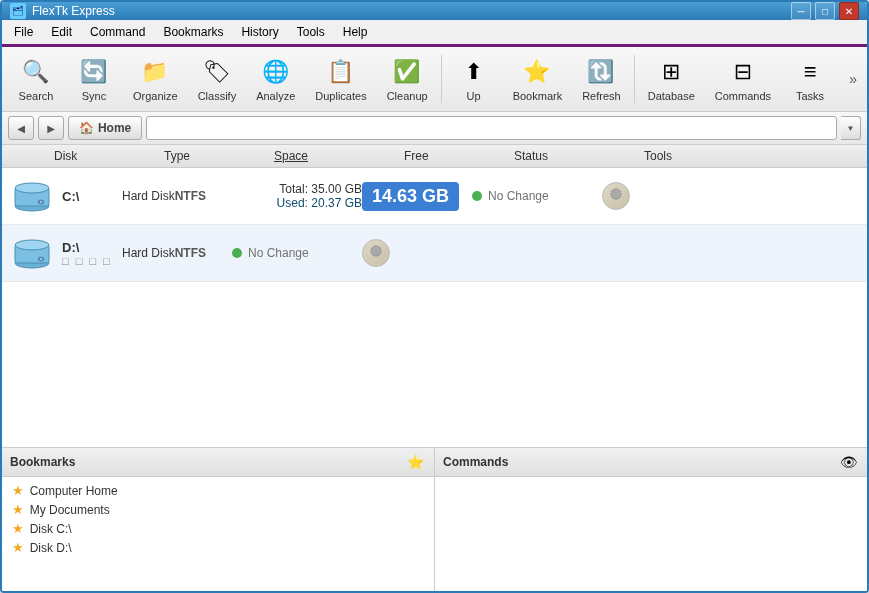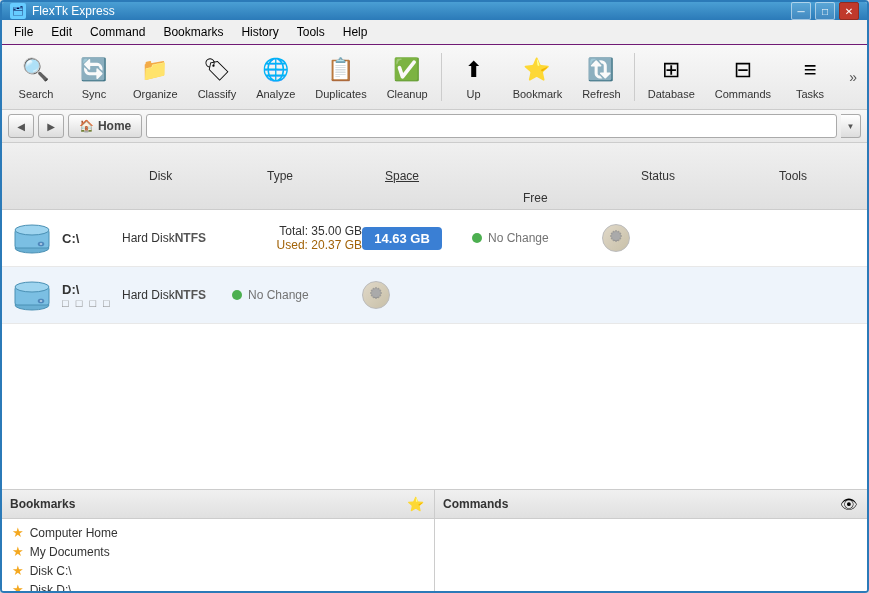--- a/index.html
+++ b/index.html
@@ -7,21 +7,21 @@
     
     
     .title-bar { background: linear-gradient(to bottom, #4a9fd4, #2b7ab8); height: 30px; display: flex; align-items: center; justify-content: space-between; padding: 0 8px; color: white; font-size: 12px; }
     .title-bar-left { display: flex; align-items: center; gap: 6px; }
     .title-bar-icon { width: 16px; height: 16px; background: #6cf; border-radius: 2px; display: flex; align-items: center; justify-content: center; font-size: 9px; color: #004; }
     .title-bar-controls { display: flex; gap: 4px; }
     .title-btn { width: 20px; height: 18px; border: 1px solid rgba(255,255,255,0.5); border-radius: 2px; display: flex; align-items: center; justify-content: center; cursor: pointer; font-size: 10px; color: white; background: rgba(255,255,255,0.1); }
     .title-btn.close { background: #c0392b; border-color: #922b21; }
     
     
-    .menu-bar { background: #f0f0f0; border-bottom: 1px solid #701a75; padding: 2px 4px; display: flex; gap: 2px; }
+    .menu-bar { background: #f0f0f0; border-bottom: 3px solid #701a75; padding: 2px 4px; display: flex; gap: 2px; }
     .menu-item { padding: 3px 8px; cursor: pointer; border-radius: 3px; font-size: 12px; }
     
     
     .toolbar { background: linear-gradient(to bottom, #f8f8f8, #e8e8e8); border-bottom: 1px solid #ccc; padding: 4px 6px; display: flex; align-items: center; gap: 2px; }
     .tool-btn { display: flex; flex-direction: column; align-items: center; padding: 4px 8px; cursor: pointer; border-radius: 4px; border: 1px solid transparent; min-width: 56px; gap: 2px; }
     .tool-icon { width: 32px; height: 32px; display: flex; align-items: center; justify-content: center; font-size: 22px; }
     .tool-label { font-size: 11px; color: #333; white-space: nowrap; }
     .toolbar-sep { width: 1px; background: #ccc; height: 48px; margin: 0 2px; }
     .toolbar-more { margin-left: auto; padding: 4px; cursor: pointer; color: #555; font-size: 14px; }
     
@@ -29,42 +29,42 @@
     .nav-bar { background: linear-gradient(to bottom, #f8f8f8, #e8e8e8); border-bottom: 1px solid #ccc; padding: 4px 6px; display: flex; align-items: center; gap: 4px; }
     .nav-btn { width: 26px; height: 24px; background: linear-gradient(to bottom, #fff, #ddd); border: 1px solid #aaa; border-radius: 3px; cursor: pointer; display: flex; align-items: center; justify-content: center; font-size: 10px; color: #555; }
     .home-btn { padding: 0 10px; height: 24px; background: linear-gradient(to bottom, #fff, #ddd); border: 1px solid #aaa; border-radius: 3px; cursor: pointer; display: flex; align-items: center; gap: 4px; font-size: 12px; font-weight: bold; color: #444; }
     .nav-path { flex: 1; height: 24px; border: 1px solid #aaa; border-radius: 3px; background: white; padding: 0 6px; display: flex; align-items: center; }
     .nav-dropdown { width: 20px; height: 24px; border: 1px solid #aaa; border-left: none; border-radius: 0 3px 3px 0; background: linear-gradient(to bottom, #fff, #ddd); display: flex; align-items: center; justify-content: center; cursor: pointer; font-size: 8px; color: #555; }
     
     
     .main-area { background: white; border: 1px solid #ccc; margin: 0; }
     
     
-    .col-headers { display: flex; align-items: center; background: linear-gradient(to bottom, #f0f0f0, #e0e0e0); border-bottom: 1px solid #ccc; padding: 4px 8px; gap: 8px; justify-content: flex-end; }
+    .col-headers { display: flex; align-items: center; background: linear-gradient(to bottom, #f0f0f0, #e0e0e0); border-bottom: 1px solid #ccc; padding: 4px 8px; gap: 0; }
     .col-header { font-size: 12px; color: #333; font-weight: normal; }
     .col-disk { width: 110px; }
     .col-type { width: 110px; }
     .col-space { width: 130px; text-decoration: underline; }
-    .col-free { width: 110px; margin-top: 44px; }
+    .col-free { width: 110px; }
     .col-status { width: 130px; }
     .col-tools { width: 80px; }
     
     
     .disk-row { display: flex; align-items: center; padding: 8px 8px; border-bottom: 1px solid #e8e8e8; min-height: 56px; gap: 0; }
     .disk-row:nth-child(even) { background: #f5f9ff; }
     .disk-icon { width: 44px; height: 40px; display: flex; align-items: center; justify-content: center; margin-right: 8px; }
     .disk-name { width: 60px; font-size: 13px; font-weight: bold; color: #333; }
     .disk-info { display: flex; flex-direction: row; }
     .disk-type { font-size: 12px; color: #333; }
     .disk-fs { font-size: 12px; color: #555; font-weight: bold; }
     .disk-space { width: 130px; display: flex; flex-direction: column; text-align: right; }
     .disk-total { font-size: 12px; color: #333; }
-    .disk-used { font-size: 12px; color: #a16207; }
+    .disk-used { font-size: 12px; color: #0c4a6e; }
     .disk-free-col { width: 110px; }
-    .free-badge { background: #3a7fd4; color: white; border-radius: 4px; padding: 4px 10px; font-size: 13px; font-weight: bold; display: inline-block; text-align: center; min-width: 80px; }
+    .free-badge { background: #3a7fd4; color: white; border-radius: 4px; padding: 4px 10px; font-size: 18px; font-weight: bold; display: inline-block; text-align: center; min-width: 80px; }
     .disk-status { width: 130px; display: flex; align-items: center; gap: 6px; }
     .status-dot { width: 10px; height: 10px; border-radius: 50%; background: #4caf50; }
     .status-text { font-size: 12px; color: #737373; }
     .disk-tools { width: 80px; display: flex; align-items: center; }
     .tool-gear { width: 28px; height: 28px; border-radius: 50%; border: 1px solid #bbb; background: linear-gradient(135deg, #e0d8c8, #c8c0a8); cursor: pointer; display: flex; align-items: center; justify-content: center; font-size: 16px; }
     
     
     .content-wrapper { height: 280px; overflow-y: auto; border-bottom: 1px solid #ccc; }
     
     

